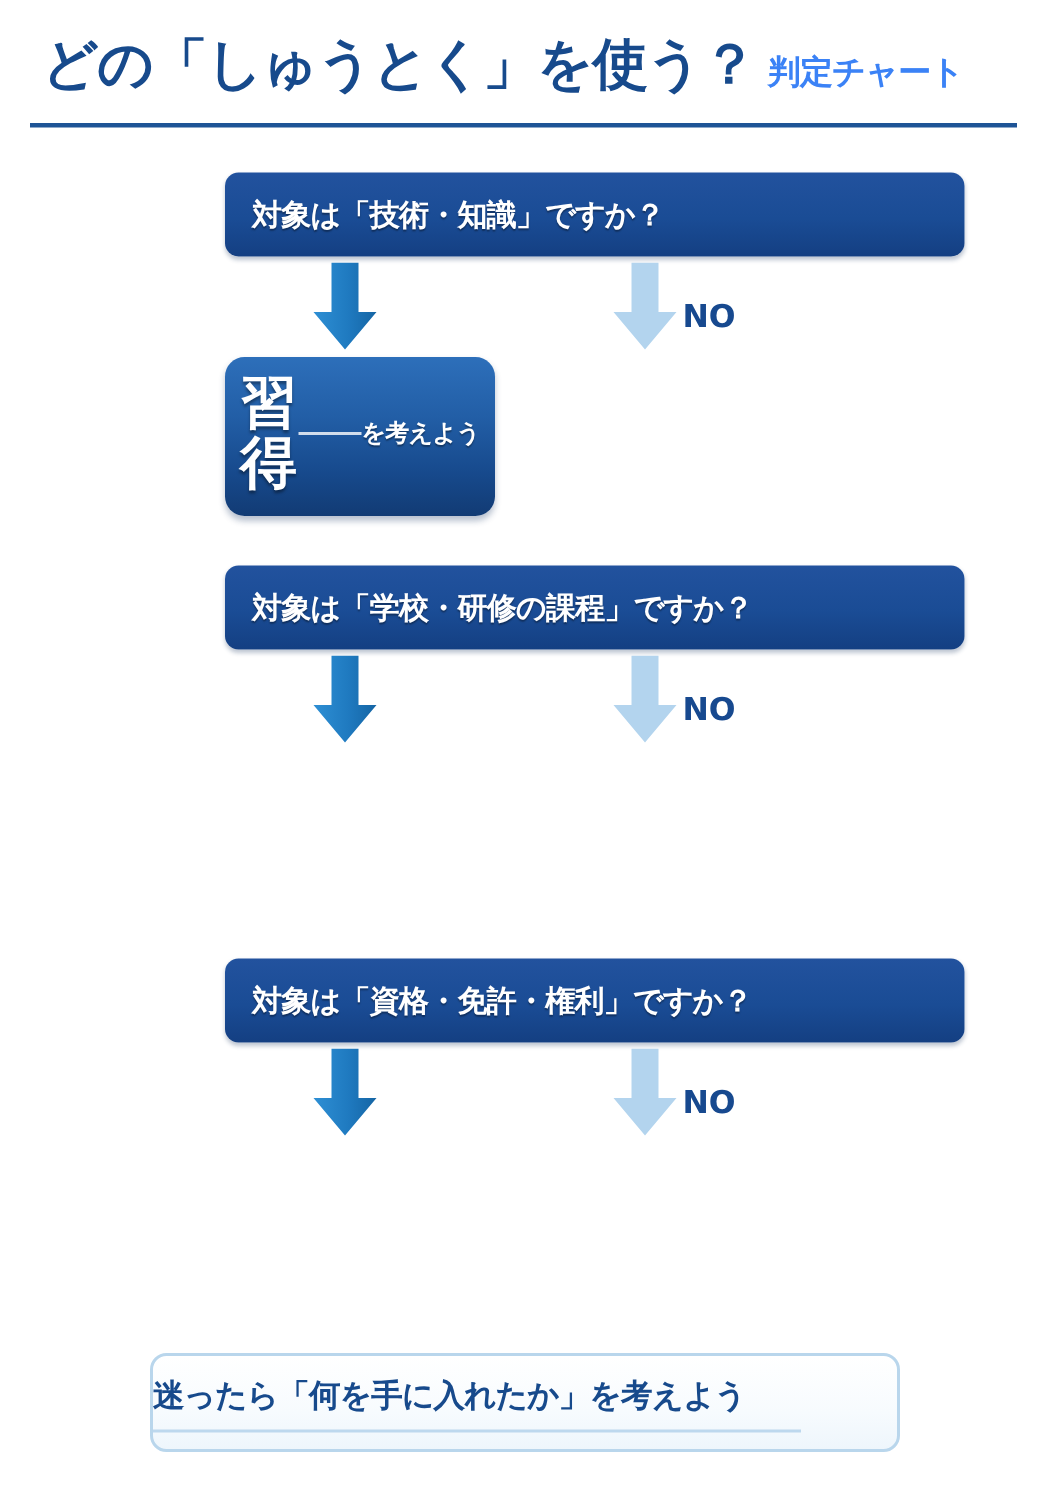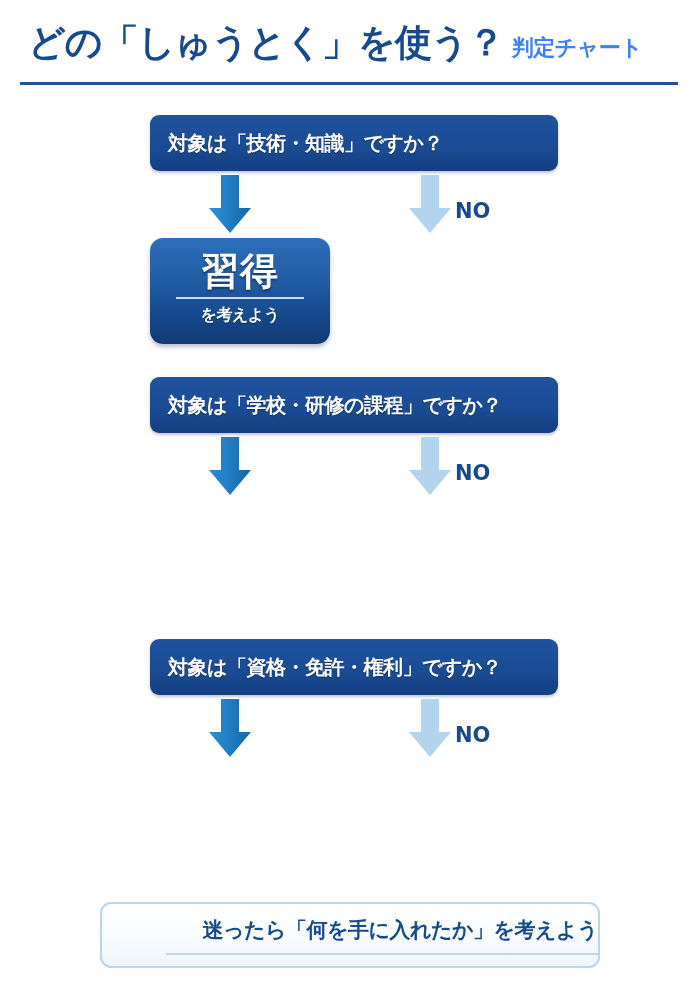--- a/index.html
+++ b/index.html
@@ -68,21 +68,21 @@
     position: relative;
     width: 700px;
     height: 262px;
   }
 
   
   .q-box {
     position: absolute;
     left: 150px;
     top: 20px;
-    width: 408px;
+    width: 493px;
     height: 56px;
     border-radius: 9px;
     background: linear-gradient(180deg, #22529e 0%, #1a4c95 55%, #143f82 100%);
     box-shadow: 0 2px 3px rgba(20,50,95,0.28);
     display: flex;
     align-items: center;
     box-sizing: border-box;
     padding: 0 18px;
   }
   .q-text {
@@ -117,21 +117,21 @@
   .r-box {
     position: absolute;
     left: 150px;
     top: 143px;
     width: 180px;
     height: 106px;
     border-radius: 13px;
     background: linear-gradient(180deg, #2d6fba 0%, #225ea6 38%, #174a8d 72%, #123b74 100%);
     box-shadow: 0 3px 4px rgba(20,50,95,0.30);
     display: flex;
-    flex-direction: column;
+    flex-direction: row;
     align-items: center;
     justify-content: center;
     box-sizing: border-box;
     padding: 6px 10px 10px 10px;
   }
   .r-title {
     color: #ffffff;
     font-size: 38px;
     font-weight: bold;
     line-height: 1.05;
@@ -159,21 +159,21 @@
     left: 100px;
     top: 902px;
     width: 500px;
     height: 66px;
     box-sizing: border-box;
     border: 2px solid #b9d6ec;
     border-radius: 11px;
     background: linear-gradient(180deg, #ffffff 0%, #f7fbfe 60%, #eef6fc 100%);
     display: flex;
     flex-direction: column;
-    align-items: flex-end;
+    align-items: flex-start;
     justify-content: center;
   }
   .footer-text {
     font-size: 21px;
     font-weight: bold;
     color: #174a8c;
     letter-spacing: -0.5px;
     white-space: nowrap;
   }
   .footer-rule {

